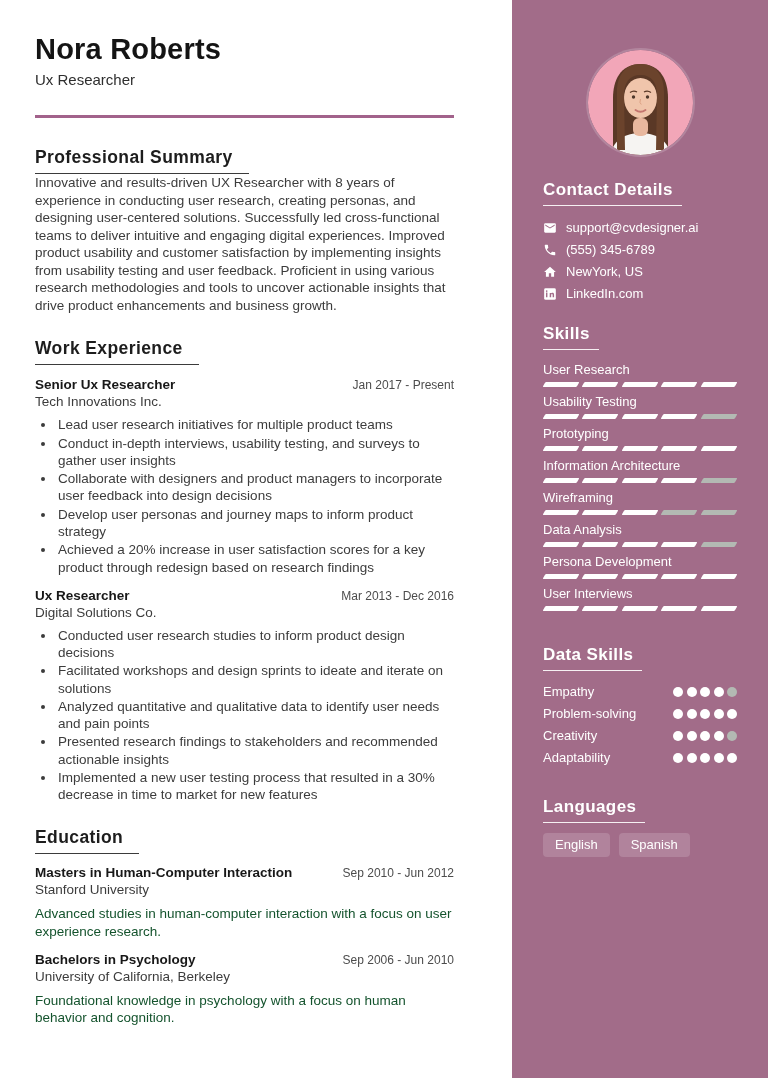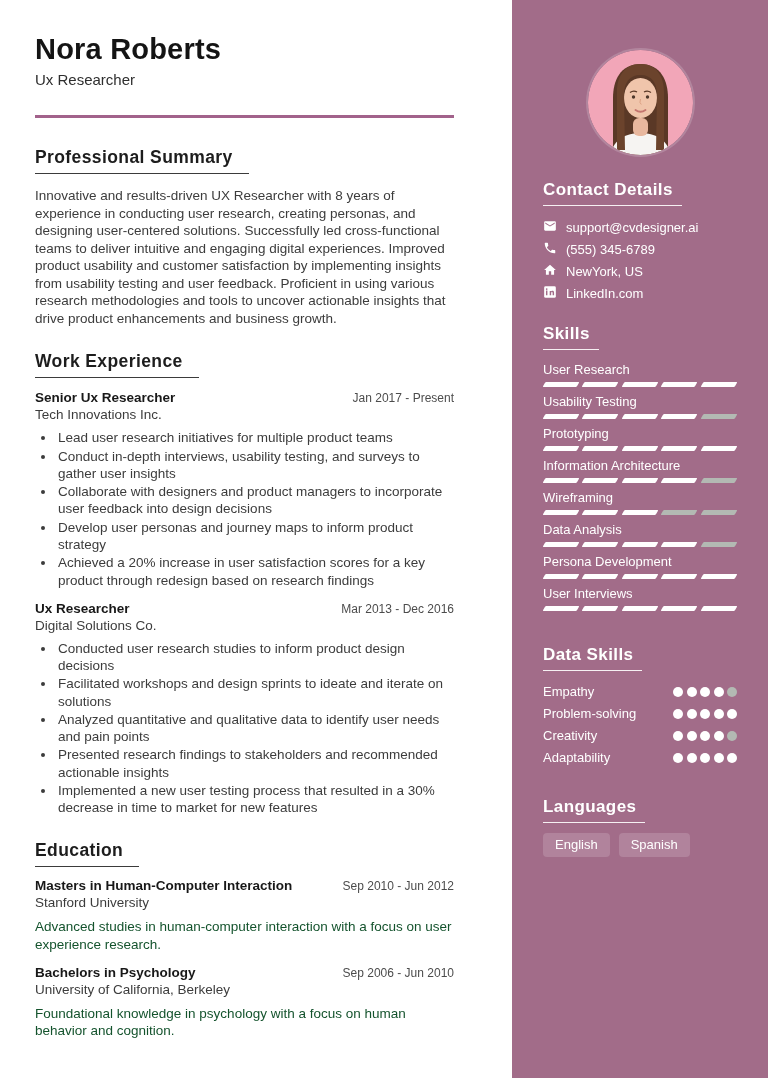--- a/index.html
+++ b/index.html
@@ -8,21 +8,21 @@
   .page { position:relative; width:768px; height:1078px; background:#ffffff; overflow:hidden; }
 
   
   .left { position:absolute; left:0; top:0; width:488px; height:1078px; padding:33px 34px 0 35px; }
   h1.name { font-size:29px; font-weight:bold; color:#141414; letter-spacing:0.2px; }
   .person-title { font-size:15px; color:#2e2e2e; margin-top:5px; }
   .rule { border:none; height:3px; background:#a2628b; margin-top:27px; }
   .lh { display:table; font-size:17.5px; font-weight:bold; color:#1d1d1d; letter-spacing:0.4px;
         padding:0 16px 5px 0; border-bottom:1.5px solid #3b3b3b; }
   .sec-summary { margin-top:29px; }
-  .sec-summary p { font-size:13.5px; color:#3c3c3c; line-height:1.3; margin-top:13px; }
+  .sec-summary p { font-size:13.5px; color:#3c3c3c; line-height:1.3; }
   .sec-work { margin-top:24px; }
   .job { margin-top:12px; }
   .jrow { display:flex; justify-content:space-between; align-items:baseline; }
   .job-title { font-size:13.5px; font-weight:bold; color:#181818; }
   .date { font-size:12px; color:#4c4c4c; white-space:nowrap; }
   .company { font-size:13.5px; color:#3c3c3c; margin-top:2px; }
   .job ul { margin:7px 0 2px; padding-left:21px; }
   .job li { font-size:13.5px; line-height:1.28; color:#3c3c3c; padding-left:2px; margin:1px 0; }
   .sec-edu { margin-top:24px; }
   .edu { margin-top:11px; }
@@ -31,21 +31,21 @@
 
   
   .sidebar { position:absolute; right:0; top:0; width:256px; height:1078px; background:#a26c89;
              color:#fff; padding:16px 31px; }
   .photo-wrap { width:105px; height:105px; margin:34px auto 0; border-radius:50%;
                 box-shadow:0 0 0 2px rgba(255,255,255,0.18); overflow:hidden; }
   .sb-h { display:table; font-size:17px; font-weight:bold; color:#fff; letter-spacing:0.4px;
           padding:0 9px 5px 0; border-bottom:1.5px solid rgba(255,255,255,0.9); }
   .sec-contact { margin-top:25px; }
   .c-list { margin-top:13px; }
-  .c-row { display:flex; gap:9px; margin-bottom:5px; font-size:13px; line-height:17px; }
+  .c-row { display:flex; align-items:center; gap:9px; margin-bottom:5px; font-size:13px; line-height:17px; }
   .c-row svg { flex:0 0 auto; display:block; }
   .sec-skills { margin-top:22px; }
   .s-list { margin-top:11px; }
   .skill { margin-bottom:4px; }
   .skill .lbl { font-size:13px; line-height:17px; }
   .bar { display:flex; gap:5px; height:5px; margin:4px 1px 6px 1px; }
   .bar .seg { flex:1; transform:skewX(-30deg); border-radius:1px; }
   .seg.on { background:#ffffff; }
   .seg.off { background:#b3b9b3; }
   .sec-soft { margin-top:34px; }

